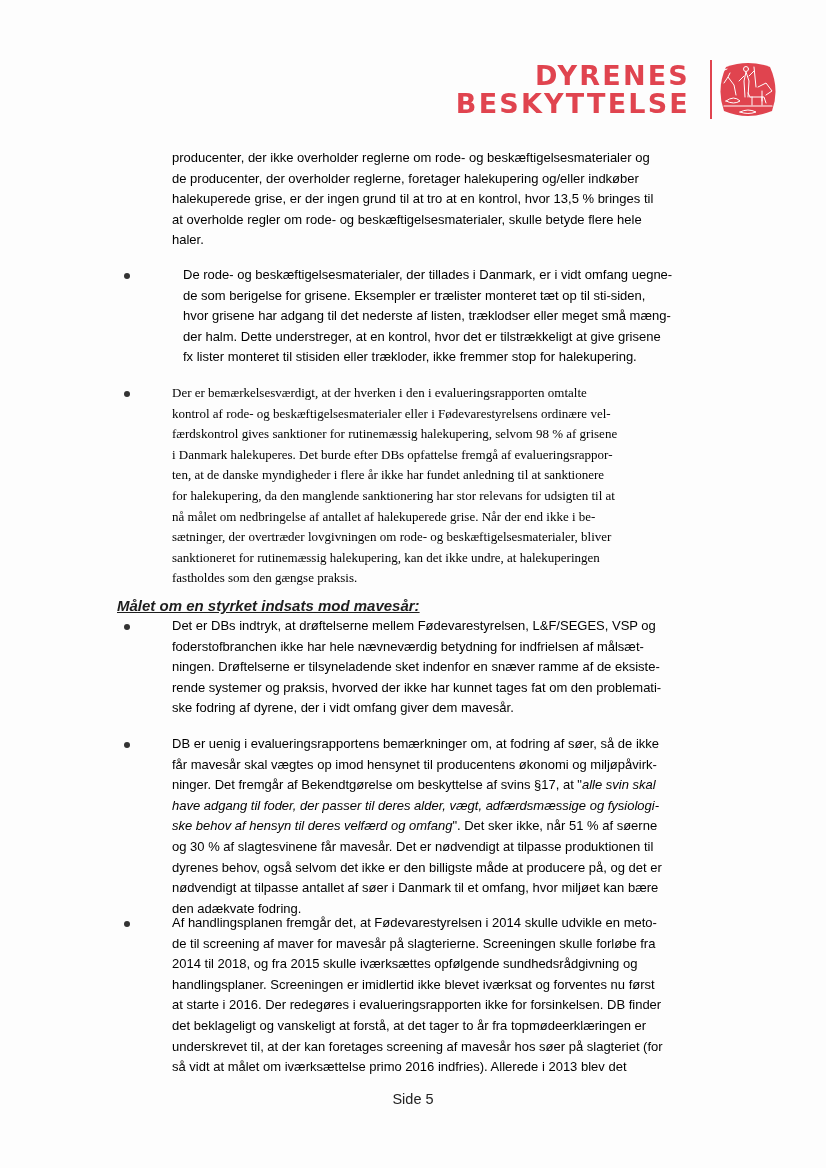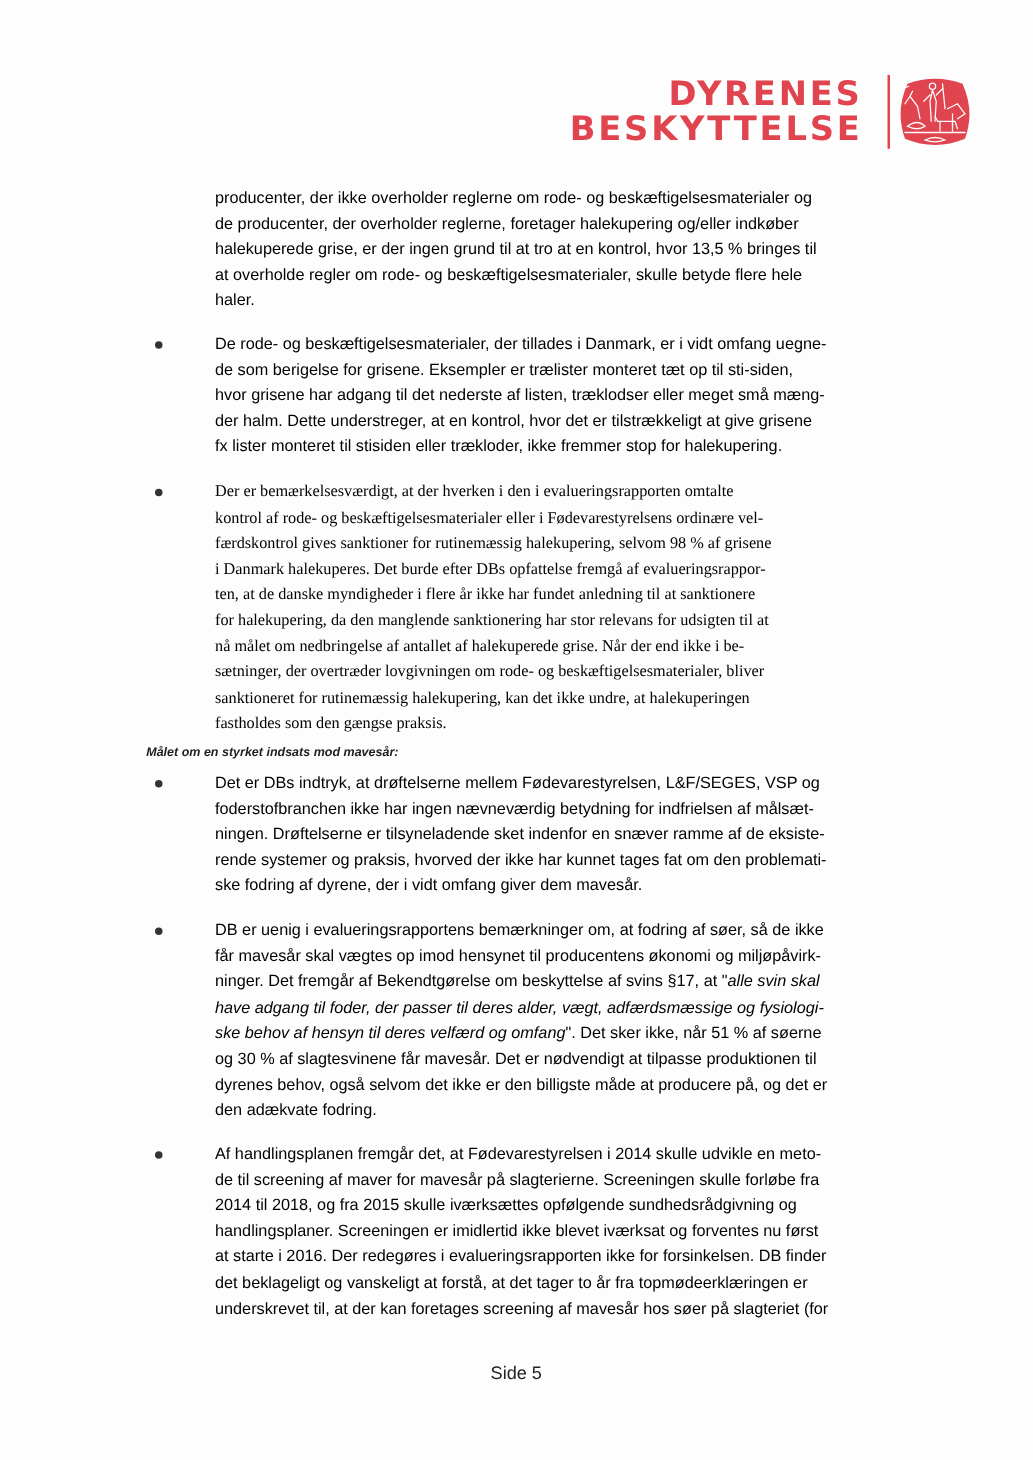--- a/index.html
+++ b/index.html
@@ -13,21 +13,21 @@
     .logo-divider { position: absolute; left: 710px; top: 60px; width: 2px; height: 59px; background: #e0444f; }
     .logo-seal { position: absolute; left: 718px; top: 61px; width: 60px; height: 58px; }
 
     .body-text { font-size: 13px; line-height: 20.6px; color: #000000; }
     .para { position: absolute; left: 172px; width: 540px; }
     .para p { margin: 0; white-space: nowrap; }
     .bullet { position: absolute; left: 124px; width: 8px; height: 8px; }
     .bullet::before { content: ""; position: absolute; left: 0; top: 0; width: 6px; height: 6px; border-radius: 50%; background: #333; }
 
     .heading { position: absolute; left: 117px; top: 597px; font-weight: bold; font-style: italic;
-               font-size: 10px; white-space: nowrap; }
+               text-decoration: underline; font-size: 15px; white-space: nowrap; }
     .it { font-style: italic; }
 
     .footer { position: absolute; top: 1091px; left: 0; width: 826px; text-align: center;
               font-size: 14.5px; color: #222; }
   </style>
 </head>
 <body>
 
 <div class="page">
 
@@ -55,21 +55,21 @@
 
   <div class="para body-text" style="top: 148px;">
     <p>producenter, der ikke overholder reglerne om rode- og beskæftigelsesmaterialer og</p>
     <p>de producenter, der overholder reglerne, foretager halekupering og/eller indkøber</p>
     <p>halekuperede grise, er der ingen grund til at tro at en kontrol, hvor 13,5 % bringes til</p>
     <p>at overholde regler om rode- og beskæftigelsesmaterialer, skulle betyde flere hele</p>
     <p>haler.</p>
   </div>
 
   <div class="bullet" style="top: 273px;"></div>
-  <div class="para body-text" style="top: 265px;">
+  <div class="para body-text" style="top: 265px; margin-left: 11px;">
     <p>De rode- og beskæftigelsesmaterialer, der tillades i Danmark, er i vidt omfang uegne-</p>
     <p>de som berigelse for grisene. Eksempler er trælister monteret tæt op til sti-siden,</p>
     <p>hvor grisene har adgang til det nederste af listen, træklodser eller meget små mæng-</p>
     <p>der halm. Dette understreger, at en kontrol, hvor det er tilstrækkeligt at give grisene</p>
     <p>fx lister monteret til stisiden eller trækloder, ikke fremmer stop for halekupering.</p>
   </div>
 
   <div class="bullet" style="top: 391px;"></div>
   <div class="para body-text" style="top: 383px; font-family: Liberation Serif, serif;">
     <p>Der er bemærkelsesværdigt, at der hverken i den i evalueringsrapporten omtalte</p>
@@ -82,43 +82,45 @@
     <p>sætninger, der overtræder lovgivningen om rode- og beskæftigelsesmaterialer, bliver</p>
     <p>sanktioneret for rutinemæssig halekupering, kan det ikke undre, at halekuperingen</p>
     <p>fastholdes som den gængse praksis.</p>
   </div>
 
   <div class="heading">Målet om en styrket indsats mod mavesår:</div>
 
   <div class="bullet" style="top: 624px;"></div>
   <div class="para body-text" style="top: 616px;">
     <p>Det er DBs indtryk, at drøftelserne mellem Fødevarestyrelsen, L&amp;F/SEGES, VSP og</p>
-    <p>foderstofbranchen ikke har ingen nævneværdig betydning for indfrielsen af målsæt-</p>
+    <p>foderstofbranchen ikke har hele nævneværdig betydning for indfrielsen af målsæt-</p>
     <p>ningen. Drøftelserne er tilsyneladende sket indenfor en snæver ramme af de eksiste-</p>
     <p>rende systemer og praksis, hvorved der ikke har kunnet tages fat om den problemati-</p>
     <p>ske fodring af dyrene, der i vidt omfang giver dem mavesår.</p>
   </div>
 
   <div class="bullet" style="top: 742px;"></div>
   <div class="para body-text" style="top: 734px;">
     <p>DB er uenig i evalueringsrapportens bemærkninger om, at fodring af søer, så de ikke</p>
     <p>får mavesår skal vægtes op imod hensynet til producentens økonomi og miljøpåvirk-</p>
     <p><span>ninger. Det fremgår af Bekendtgørelse om beskyttelse af svins §17, at "</span><span class="it">alle svin skal</span></p>
     <p class="it">have adgang til foder, der passer til deres alder, vægt, adfærdsmæssige og fysiologi-</p>
     <p><span class="it">ske behov af hensyn til deres velfærd og omfang</span><span>". Det sker ikke, når 51 % af søerne</span></p>
     <p>og 30 % af slagtesvinene får mavesår. Det er nødvendigt at tilpasse produktionen til</p>
     <p>dyrenes behov, også selvom det ikke er den billigste måde at producere på, og det er</p>
+    <p>nødvendigt at tilpasse antallet af søer i Danmark til et omfang, hvor miljøet kan bære</p>
     <p>den adækvate fodring.</p>
   </div>
 
   <div class="bullet" style="top: 921px;"></div>
   <div class="para body-text" style="top: 913px;">
     <p>Af handlingsplanen fremgår det, at Fødevarestyrelsen i 2014 skulle udvikle en meto-</p>
     <p>de til screening af maver for mavesår på slagterierne. Screeningen skulle forløbe fra</p>
     <p>2014 til 2018, og fra 2015 skulle iværksættes opfølgende sundhedsrådgivning og</p>
     <p>handlingsplaner. Screeningen er imidlertid ikke blevet iværksat og forventes nu først</p>
     <p>at starte i 2016. Der redegøres i evalueringsrapporten ikke for forsinkelsen. DB finder</p>
     <p>det beklageligt og vanskeligt at forstå, at det tager to år fra topmødeerklæringen er</p>
     <p>underskrevet til, at der kan foretages screening af mavesår hos søer på slagteriet (for</p>
+    <p>så vidt at målet om iværksættelse primo 2016 indfries).  Allerede i 2013 blev det</p>
   </div>
 
   <div class="footer">Side 5</div>
 </div>
 
 </body></html>

